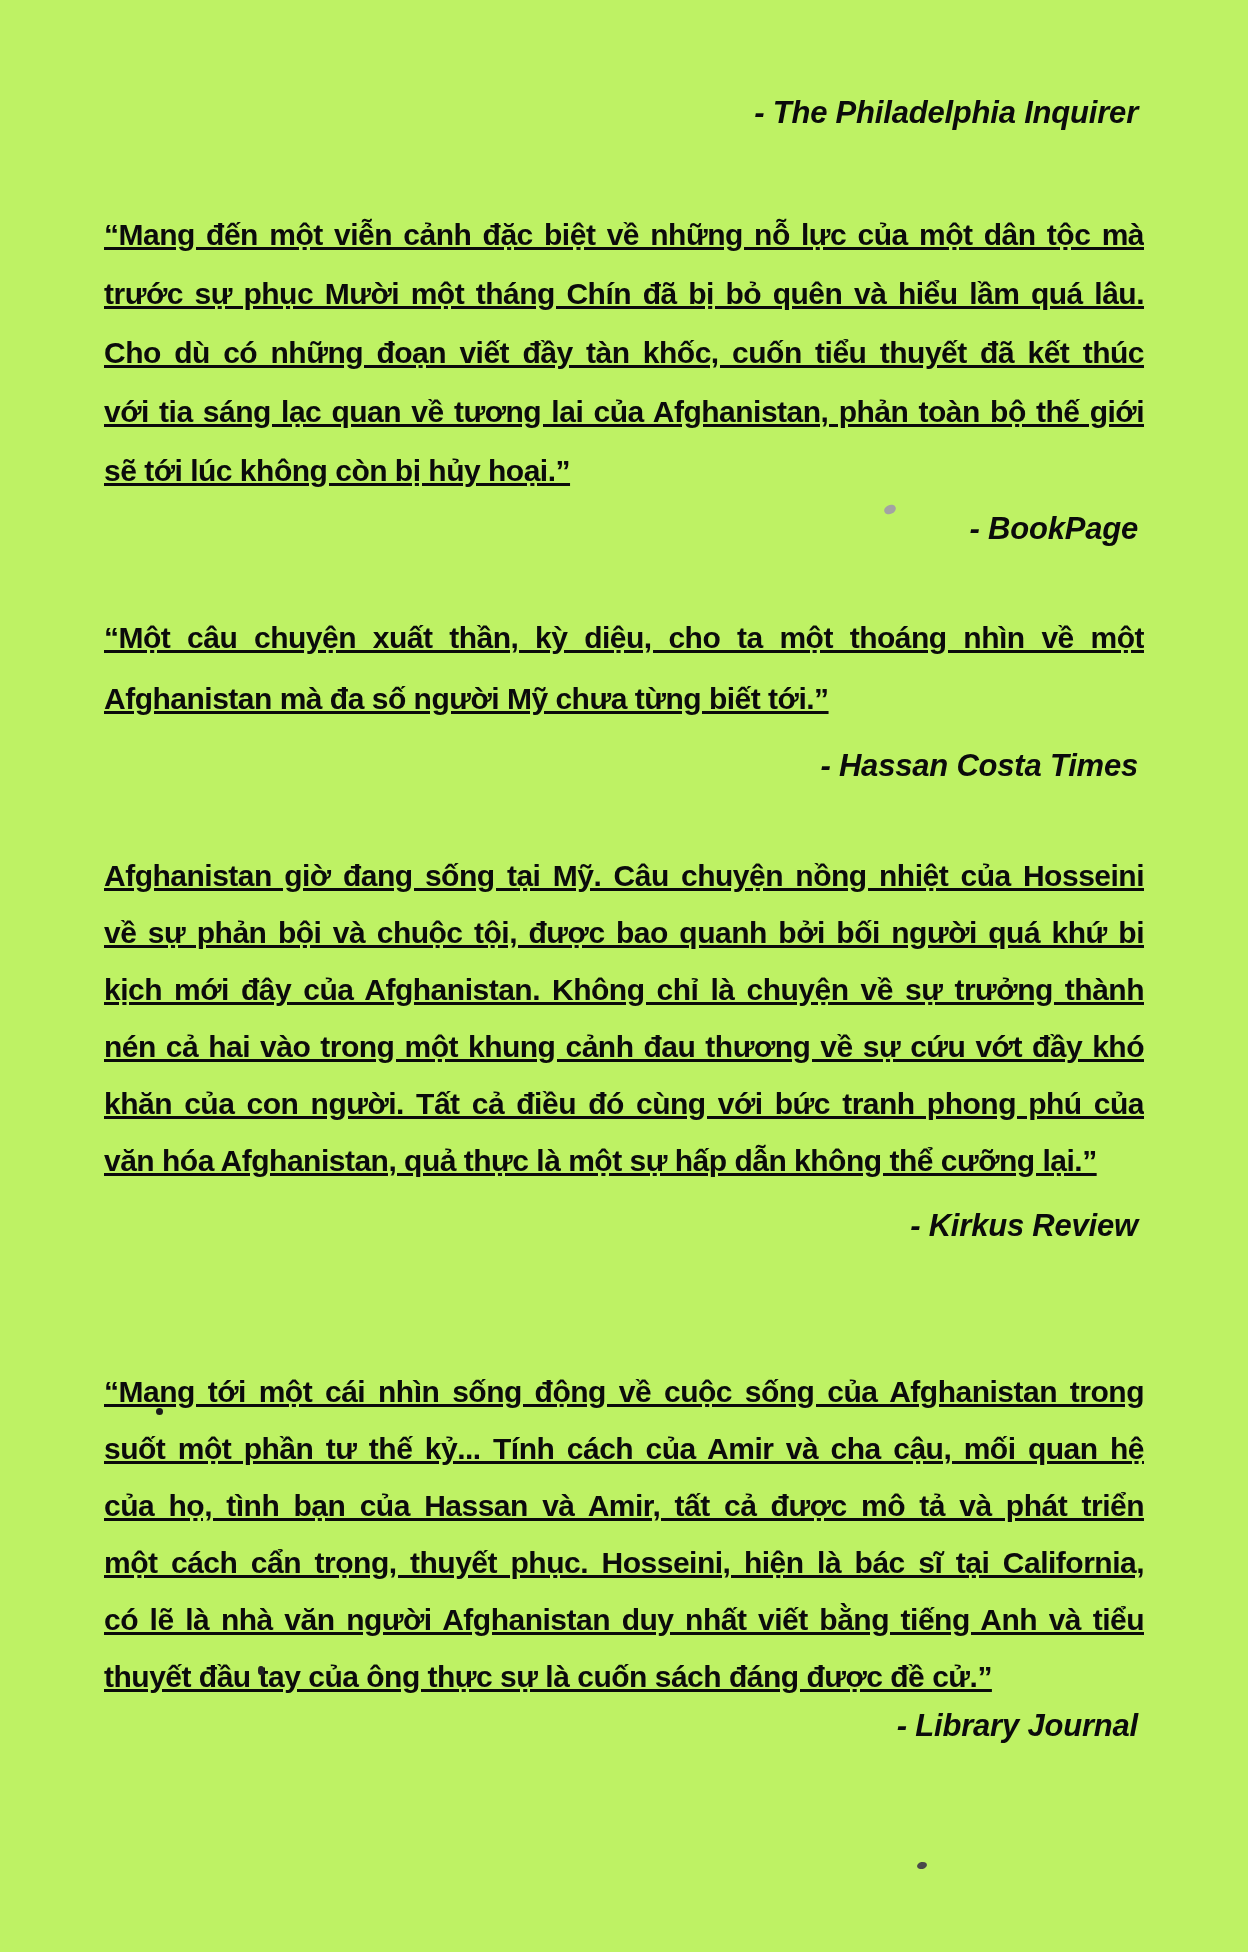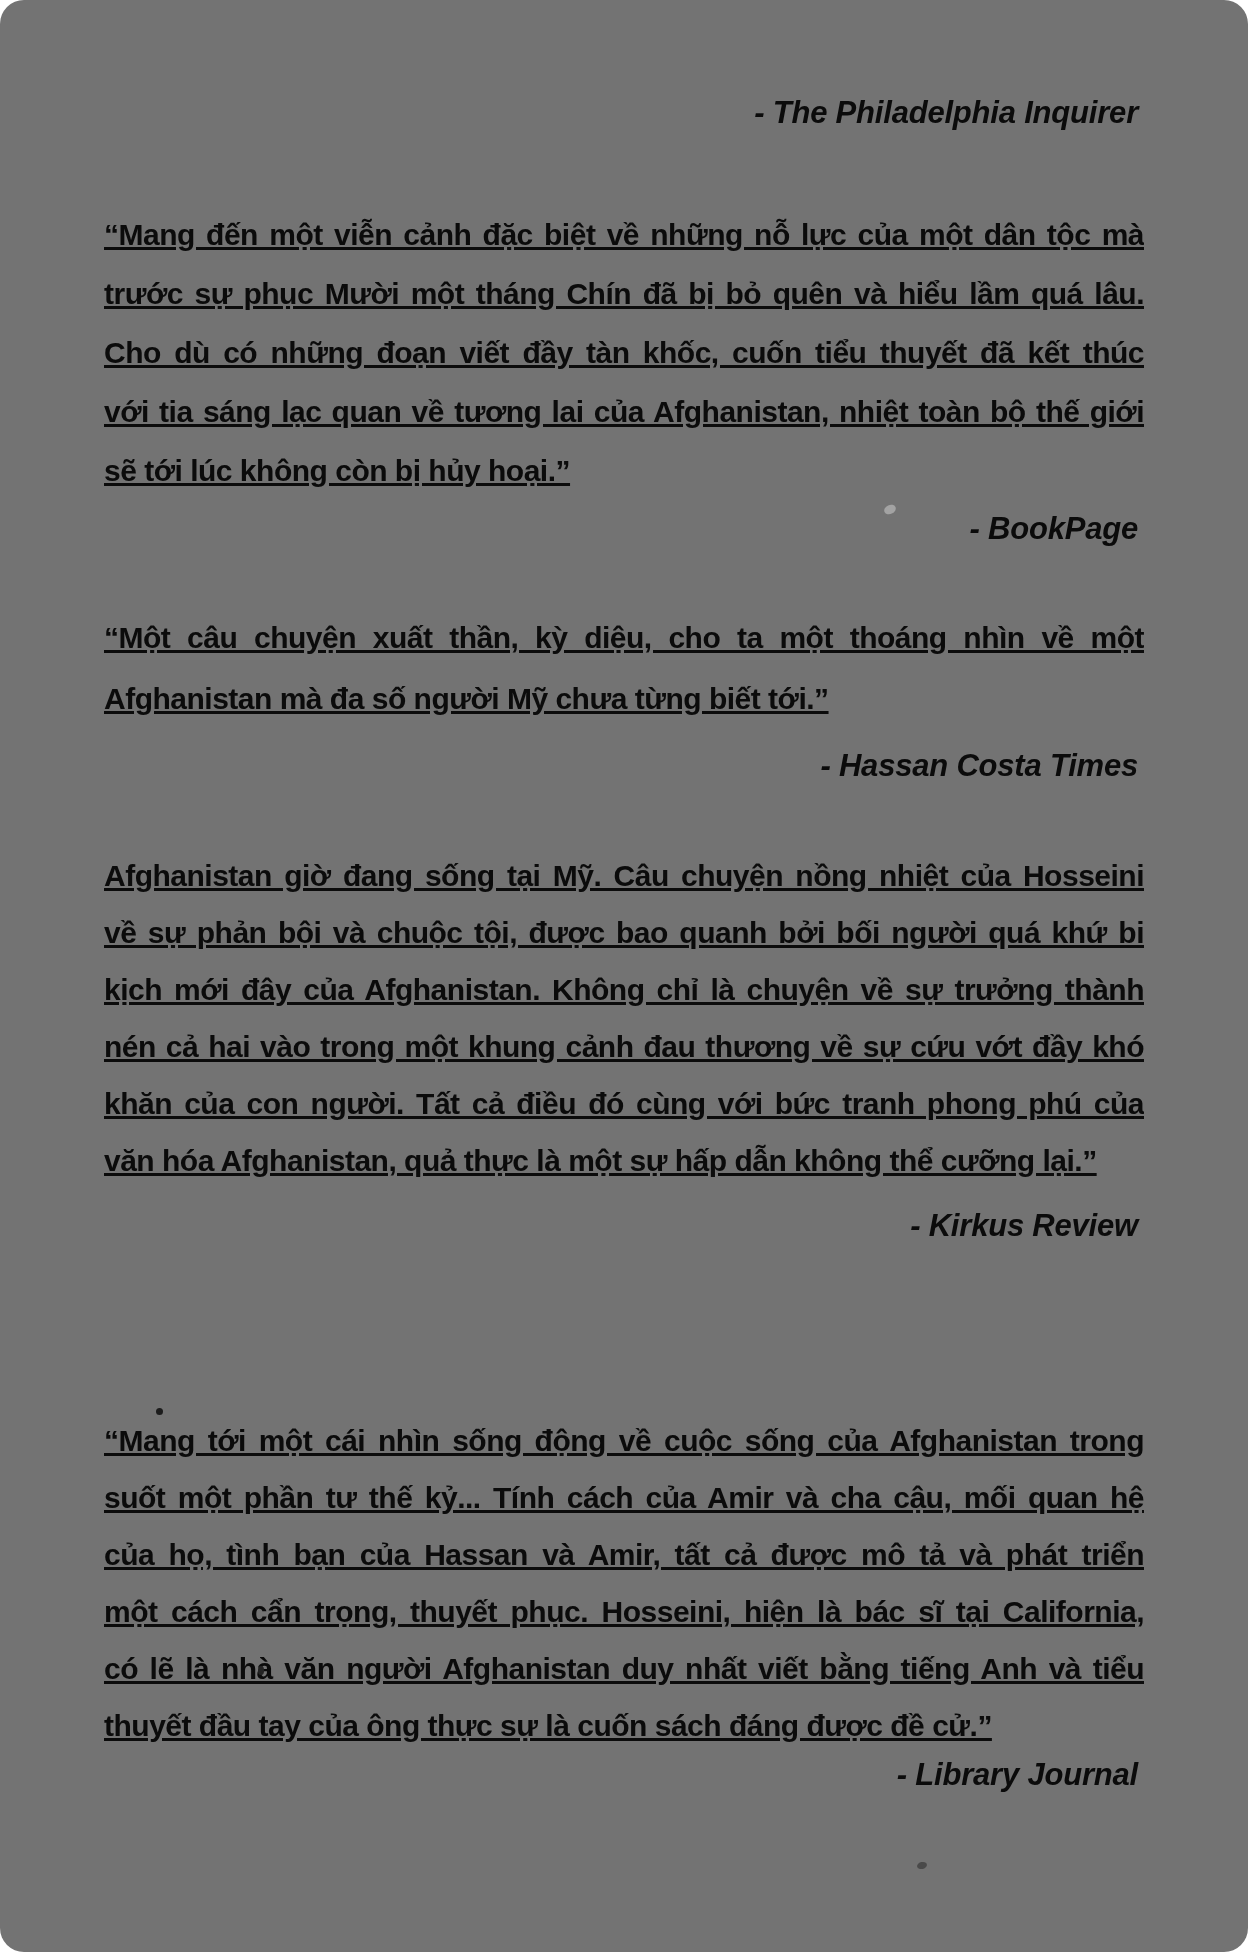--- a/index.html
+++ b/index.html
@@ -3,29 +3,29 @@
 <meta charset="utf-8">
 <style>
   html, body { margin: 0; padding: 0; }
   body {
     width: 1248px; height: 1952px;
     background: #ffffff;
     font-family: "Liberation Sans", "DejaVu Sans", sans-serif;
     color: #0b0b0b;
     position: relative;
   }
-  .page { position: absolute; inset: 0; background: #737373; overflow: hidden; border-radius: 24px; }
+  .page { position: absolute; inset: 0; background: #bef264; overflow: hidden; }
   .content { position: absolute; left: 104px; width: 1040px; top: 0; }
 
   .review { position: absolute; left: 0; right: 0; }
   .block-0 { top: 92px; }
   .block-1 { top: 205px; }
   .block-2 { top: 607px; }
   .block-3 { top: 847px; }
-  .block-4 { top: 1412px; }
+  .block-4 { top: 1363px; }
 
   .qline {
     font-size: 30px;
     font-weight: 700;
     letter-spacing: -0.5px;
     line-height: 59px;
     height: 59px;
     overflow: hidden;
     text-align: justify;
     text-align-last: justify;
@@ -61,21 +61,21 @@
 <div class="page">
   <div id="content" class="content">
       <section class="review block-0">
         <div class="attribution">- The Philadelphia Inquirer</div>
       </section>
       <section class="review block-1">
         <div class="quote">
           <div class="qline">“Mang đến một viễn cảnh đặc biệt về những nỗ lực của một dân tộc mà</div>
           <div class="qline">trước sự phục Mười một tháng Chín đã bị bỏ quên và hiểu lầm quá lâu.</div>
           <div class="qline">Cho dù có những đoạn viết đầy tàn khốc, cuốn tiểu thuyết đã kết thúc</div>
-          <div class="qline">với tia sáng lạc quan về tương lai của Afghanistan, nhiệt toàn bộ thế giới</div>
+          <div class="qline">với tia sáng lạc quan về tương lai của Afghanistan, phản toàn bộ thế giới</div>
           <div class="qline last">sẽ tới lúc không còn bị hủy hoại.”</div>
         </div>
         <div class="attribution">- BookPage</div>
       </section>
       <section class="review block-2">
         <div class="quote">
           <div class="qline">“Một câu chuyện xuất thần, kỳ diệu, cho ta một thoáng nhìn về một</div>
           <div class="qline last">Afghanistan mà đa số người Mỹ chưa từng biết tới.”</div>
         </div>
         <div class="attribution">- Hassan Costa Times</div>

